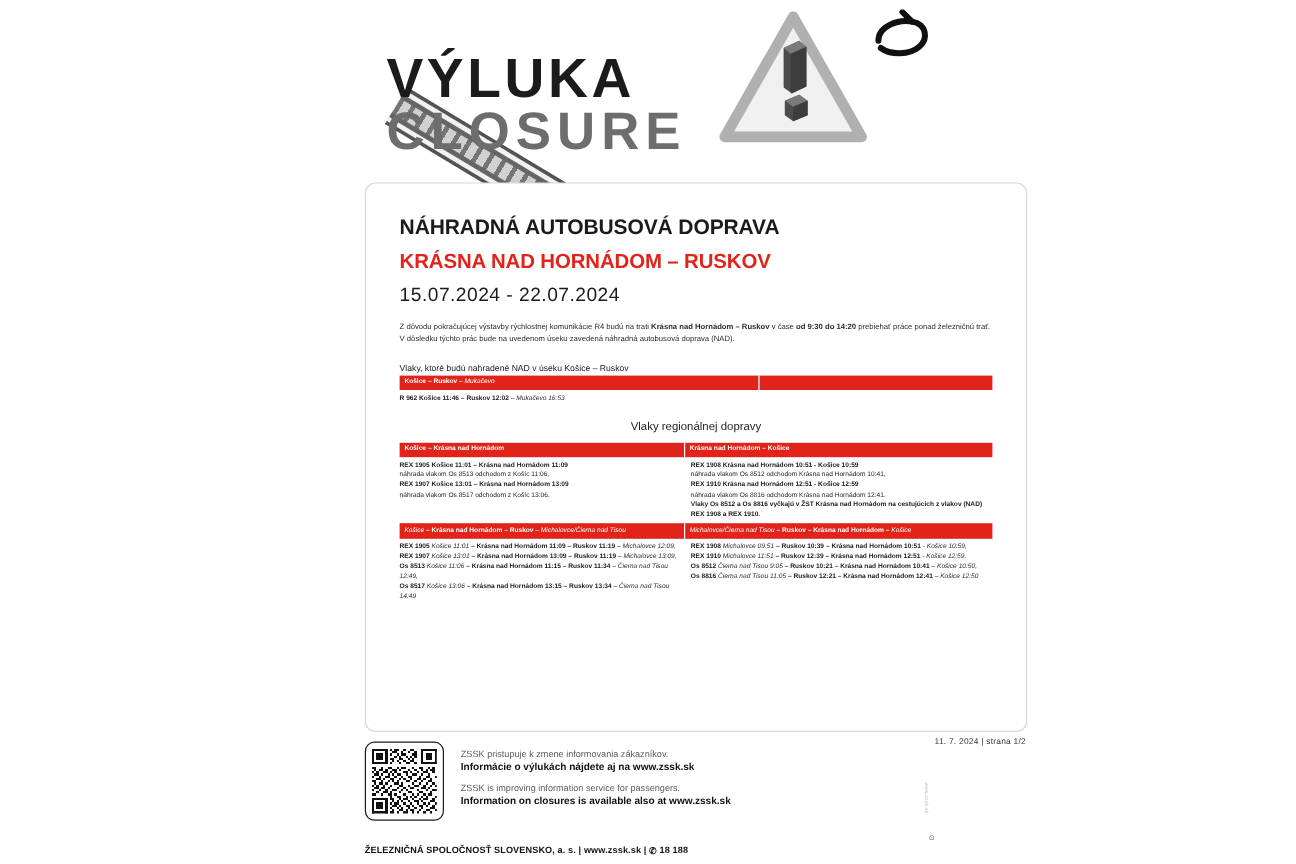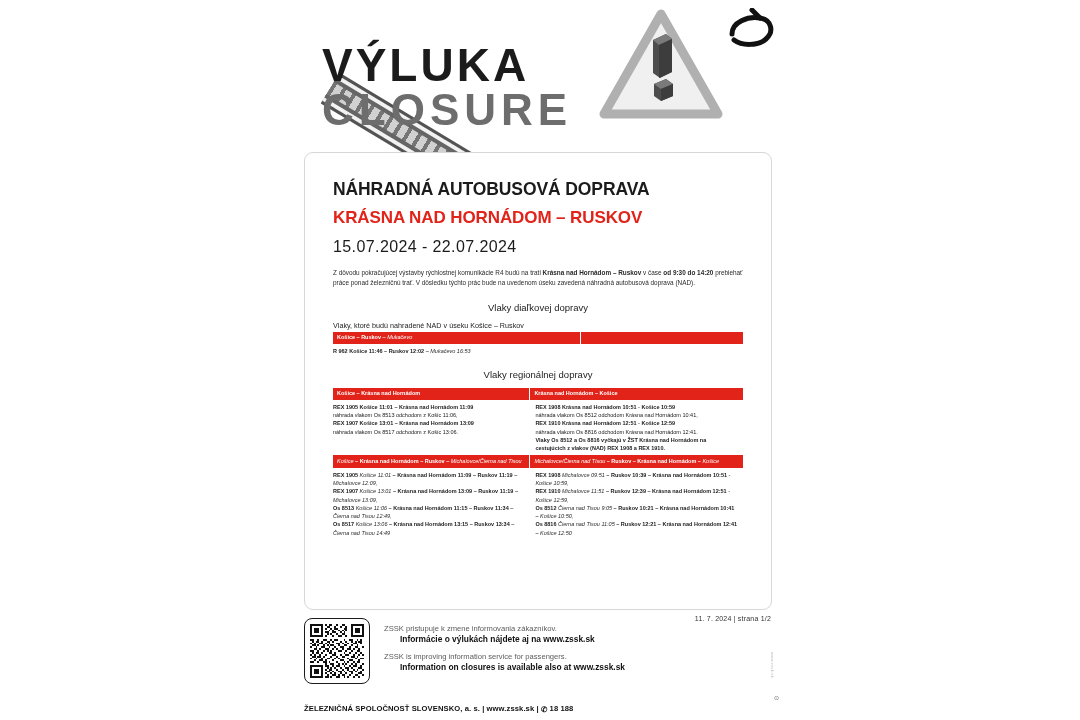--- a/index.html
+++ b/index.html
@@ -95,21 +95,21 @@
     display: block;
     margin-top: 4px;
     text-align: right;
   }
 
   
   .card {
     position: absolute;
     left: 304px;
     top: 152px;
-    width: 468px;
+    width: 552px;
     height: 458px;
     background: #ffffff;
     border: 1px solid #d7d7d7;
     border-radius: 9px;
     box-sizing: border-box;
     padding: 26px 28px 10px 28px;
   }
   .h-nad {
     font-size: 17.5px;
     font-weight: 800;
@@ -227,21 +227,21 @@
   .ftext { padding-top: 6px; }
   .ftext .lite {
     font-size: 7.6px;
     color: #5b5b5b;
     margin: 0 0 1px 0;
   }
   .ftext .strong {
     font-size: 8.4px;
     font-weight: 800;
     color: #111;
-    margin: 0 0 8px 16px;
+    margin: 0 0 8px 0;
   }
   .company {
     margin-top: 20px;
     font-size: 7.6px;
     font-weight: 700;
     color: #111;
     letter-spacing: 0.1px;
   }
   .phone-icon {
     display: inline-block;
@@ -303,21 +303,20 @@
   </div>
 
   <div class="card">
 
     <div class="h-nad">NÁHRADNÁ AUTOBUSOVÁ DOPRAVA</div>
     <div class="h-route">KRÁSNA NAD HORNÁDOM – RUSKOV</div>
     <div class="h-dates">15.07.2024 - 22.07.2024</div>
 
     <p class="intro"><span>Z dôvodu pokračujúcej výstavby rýchlostnej komunikácie R4 budú na trati </span><b>Krásna nad Hornádom – Ruskov</b><span> v čase </span><b>od 9:30 do 14:20</b><span> prebiehať práce ponad železničnú trať. V dôsledku týchto prác bude na uvedenom úseku zavedená náhradná autobusová doprava (NAD).</span></p>
 
-    <div class="sec-title">Vlaky diaľkovej dopravy</div>
     <div class="sub-title">Vlaky, ktoré budú nahradené NAD v úseku Košice – Ruskov</div>
 
     <table class="tbl">
       <thead>
         <tr>
           <th style="width:61%"><span>Košice – Ruskov</span><i> – Mukačevo</i></th>
           <th style="width:39%"></th>
         </tr>
       </thead>
       <tbody>

